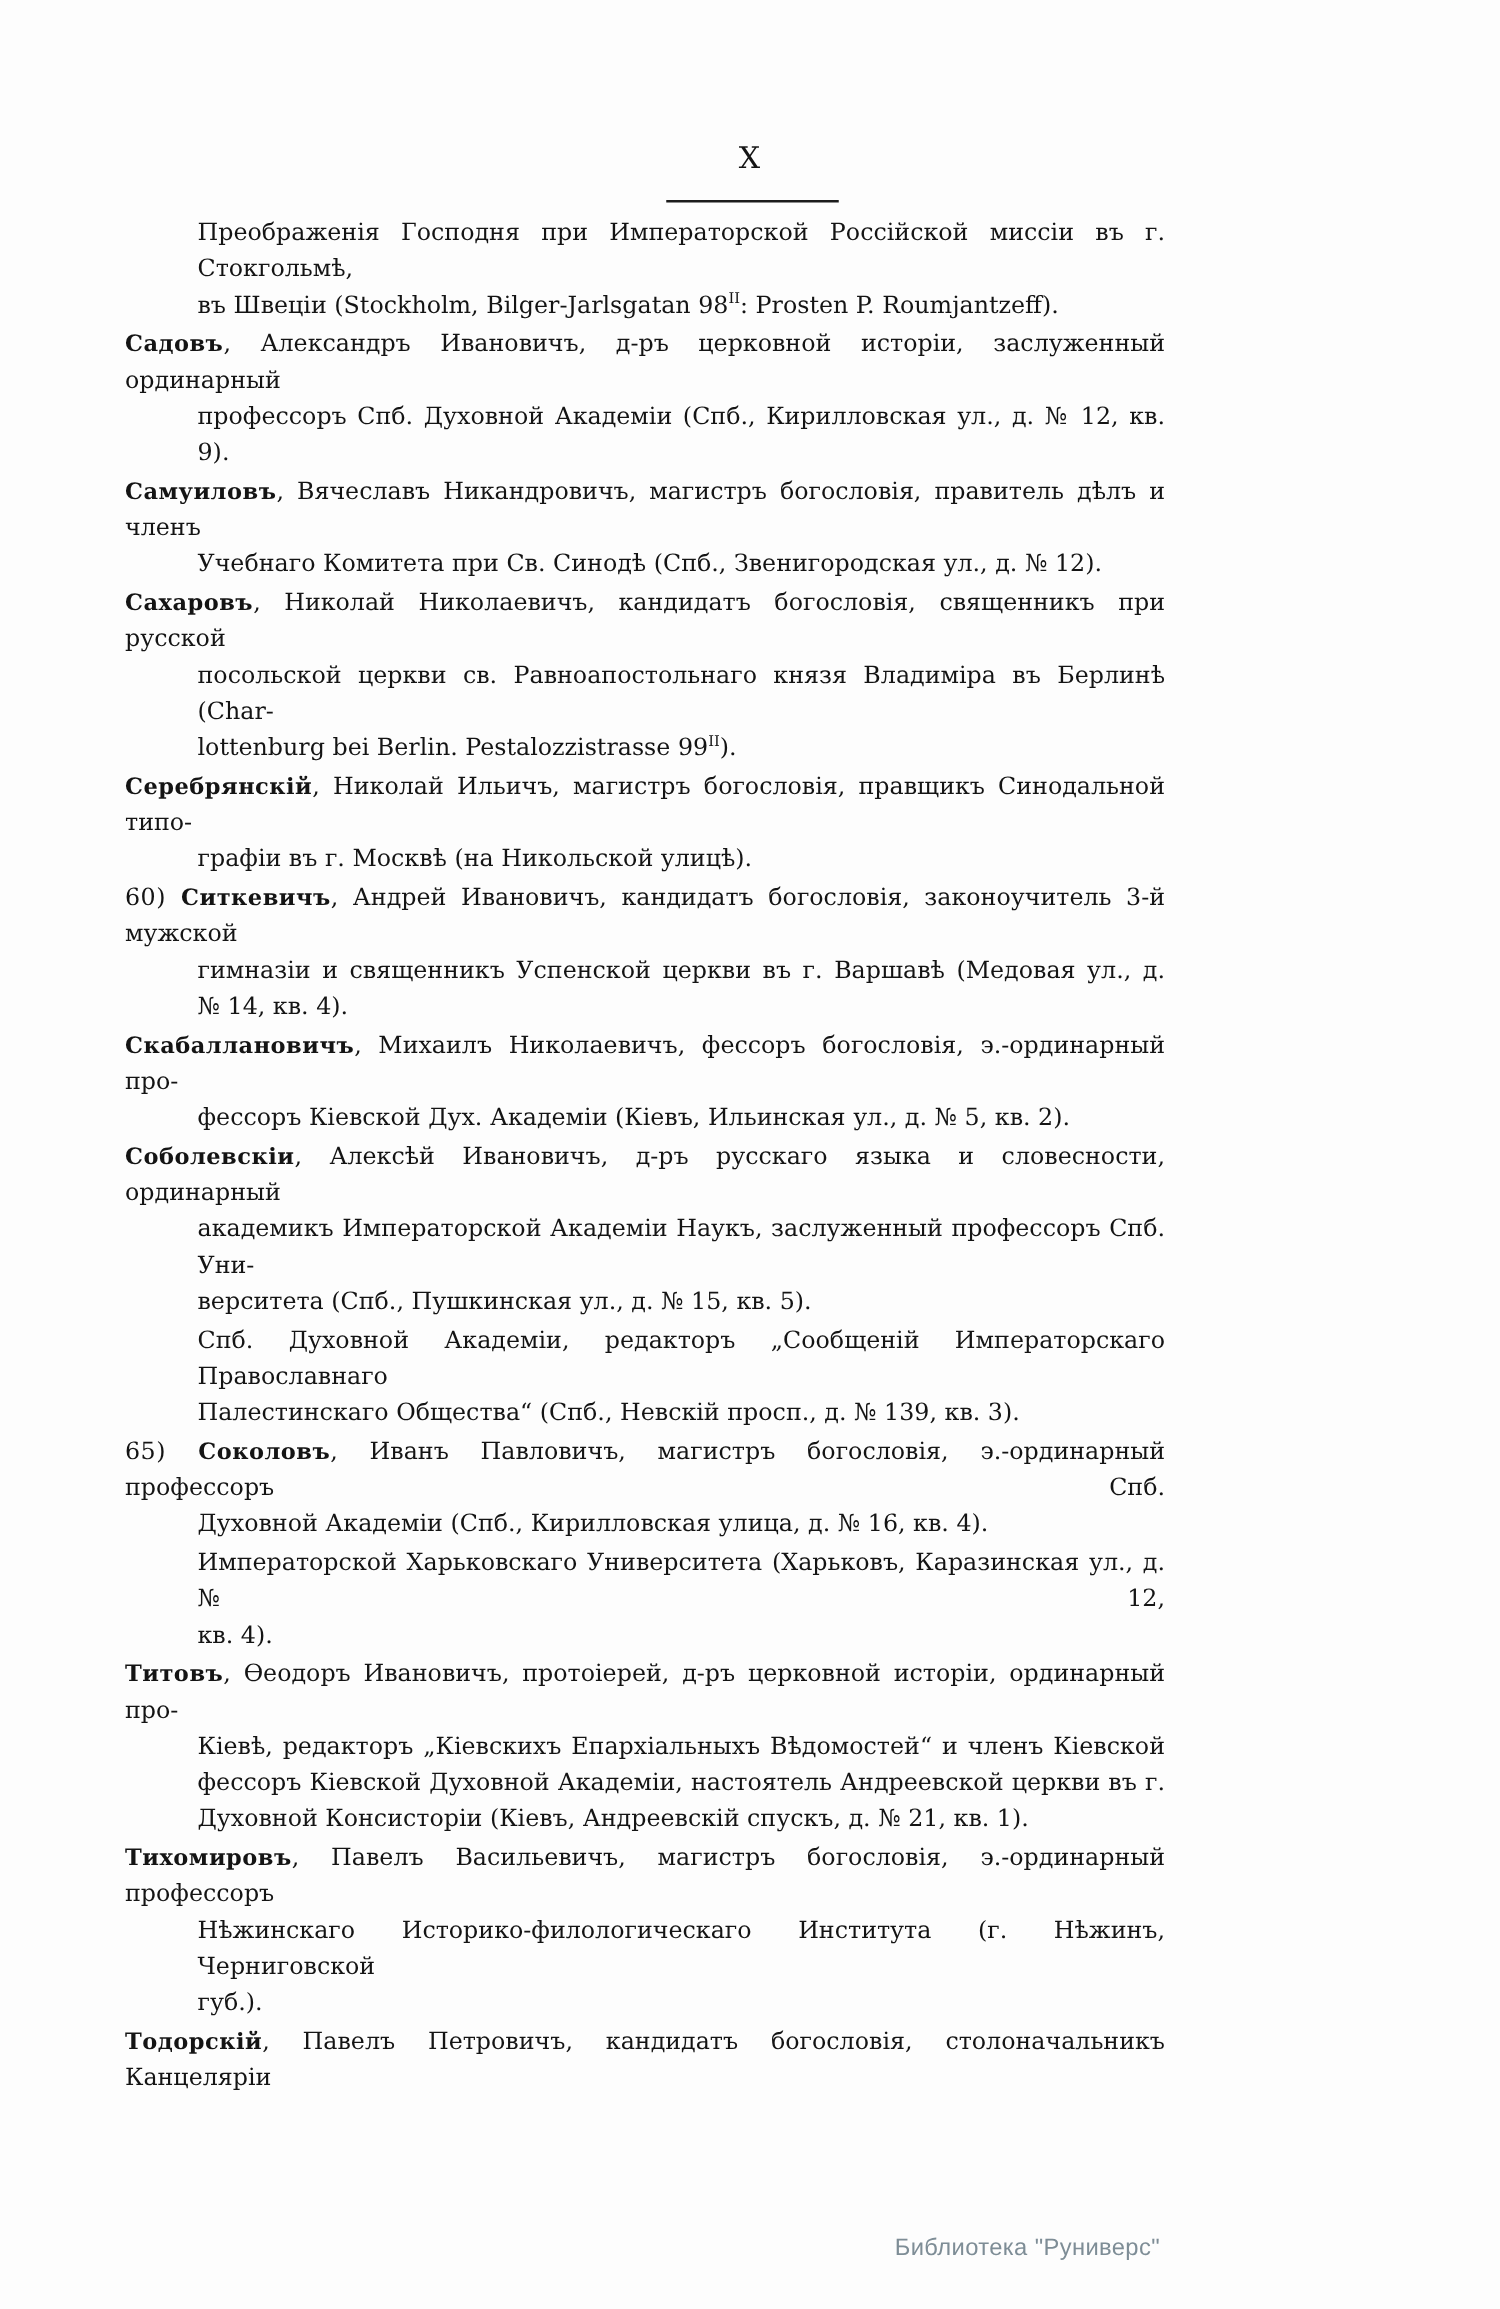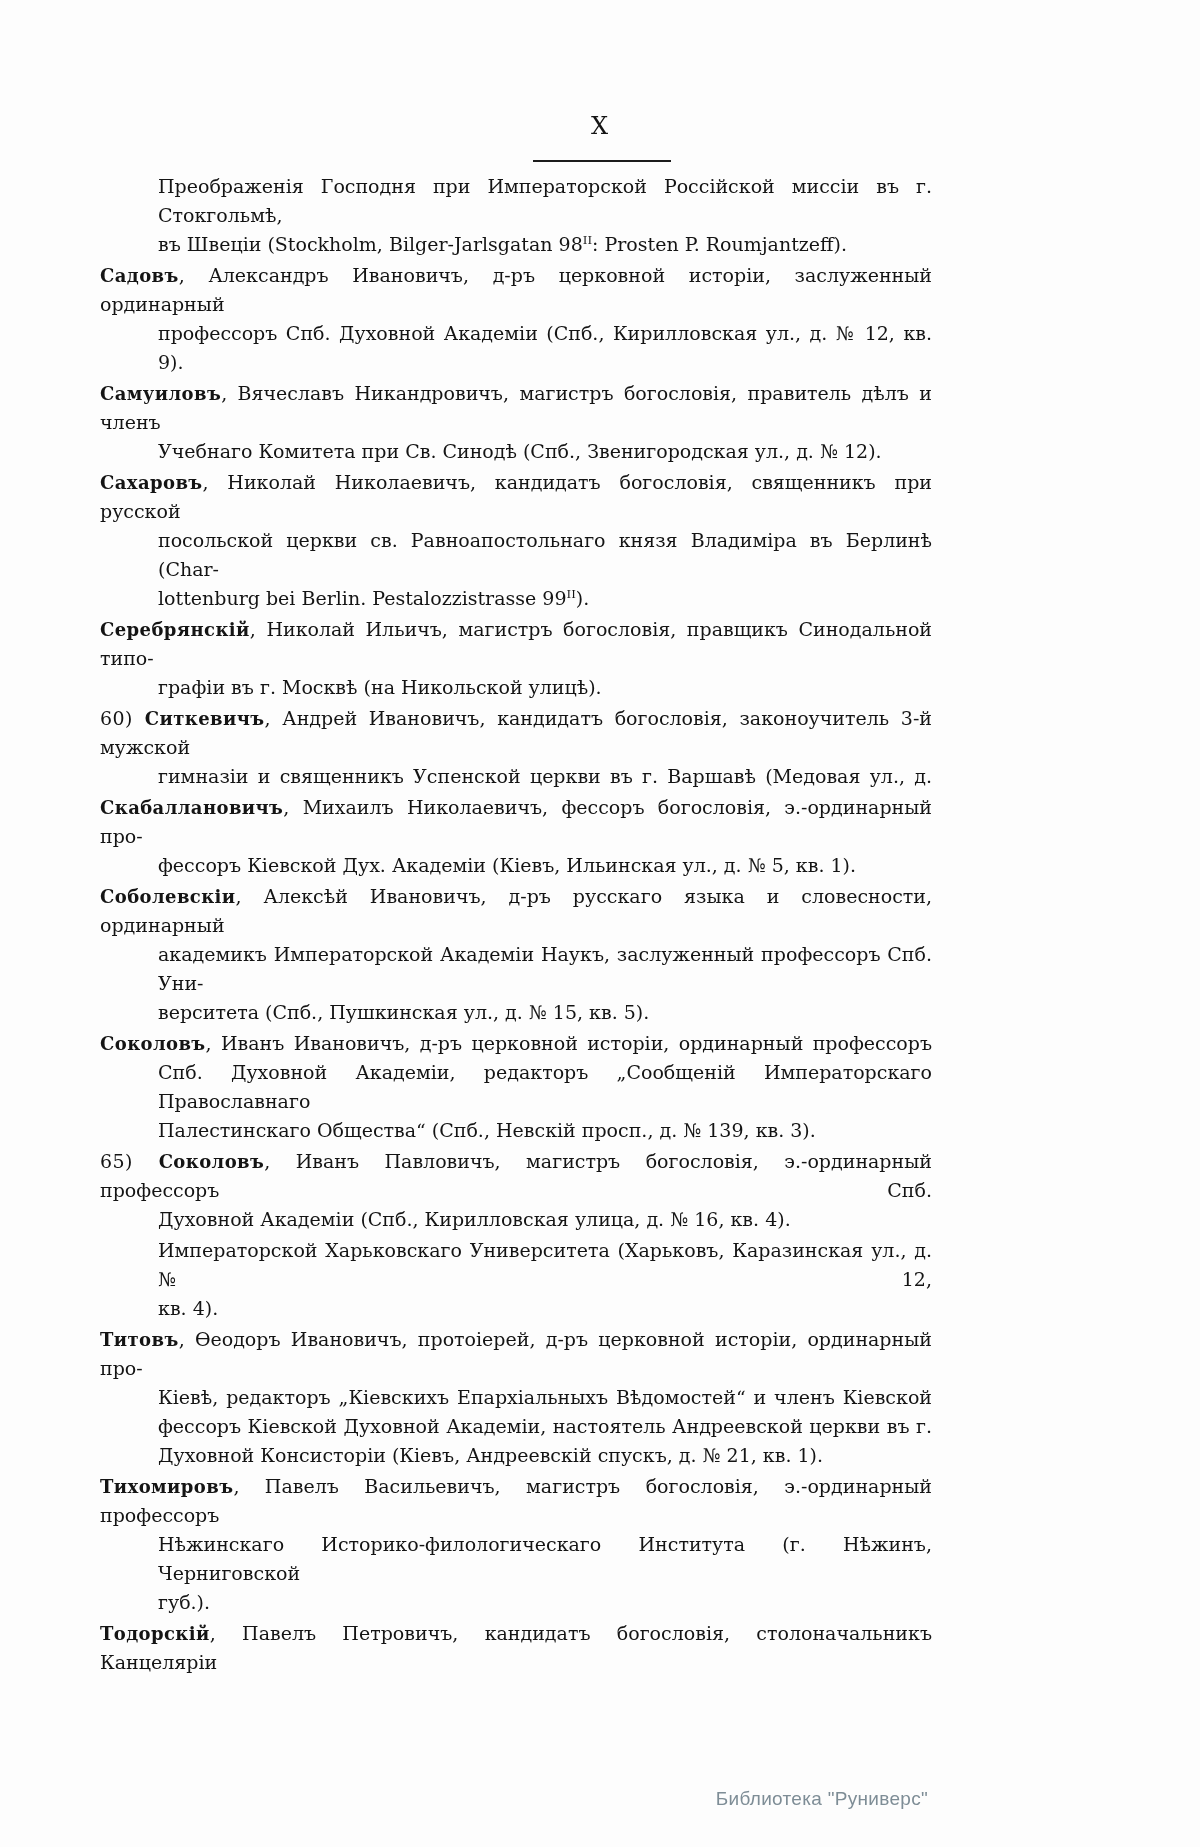--- a/index.html
+++ b/index.html
@@ -69,32 +69,32 @@
         <div class="line s cont">посольской церкви св. Равноапостольнаго князя Владиміра въ Берлинѣ (Char-</div>
         <div class="line cont">lottenburg bei Berlin. Pestalozzistrasse 99<sup>II</sup>).</div>
       </div>
       <div class="entry">
         <div class="line s"><span class="name">Серебрянскій</span><span>, Николай Ильичъ, магистръ богословія, правщикъ Синодальной типо-</span></div>
         <div class="line cont">графіи въ г. Москвѣ (на Никольской улицѣ).</div>
       </div>
       <div class="entry">
         <div class="line s"><span class="num">60) </span><span class="name">Ситкевичъ</span><span>, Андрей Ивановичъ, кандидатъ богословія, законоучитель 3-й мужской</span></div>
         <div class="line s cont">гимназіи и священникъ Успенской церкви въ г. Варшавѣ (Медовая ул., д.</div>
+        <div class="line cont">№ 14, кв. 4).</div>
       </div>
       <div class="entry">
         <div class="line s"><span class="name">Скабаллановичъ</span><span>, Михаилъ Николаевичъ, фессоръ богословія, э.-ординарный про-</span></div>
-        <div class="line cont">фессоръ Кіевской Дух. Академіи (Кіевъ, Ильинская ул., д. № 5, кв. 1).</div>
+        <div class="line cont">фессоръ Кіевской Дух. Академіи (Кіевъ, Ильинская ул., д. № 5, кв. 2).</div>
       </div>
       <div class="entry">
         <div class="line s"><span class="name">Соболевскіи</span><span>, Алексѣй Ивановичъ, д-ръ русскаго языка и словесности, ординарный</span></div>
         <div class="line s cont">академикъ Императорской Академіи Наукъ, заслуженный профессоръ Спб. Уни-</div>
         <div class="line cont">верситета (Спб., Пушкинская ул., д. № 15, кв. 5).</div>
       </div>
       <div class="entry">
-        <div class="line s"><span class="name">Соколовъ</span><span>, Иванъ Ивановичъ, д-ръ церковной исторіи, ординарный профессоръ</span></div>
         <div class="line s cont">Спб. Духовной Академіи, редакторъ „Сообщеній Императорскаго Православнаго</div>
         <div class="line cont">Палестинскаго Общества“ (Спб., Невскій просп., д. № 139, кв. 3).</div>
       </div>
       <div class="entry">
         <div class="line s"><span class="num">65) </span><span class="name">Соколовъ</span><span>, Иванъ Павловичъ, магистръ богословія, э.-ординарный профессоръ Спб.</span></div>
         <div class="line cont">Духовной Академіи (Спб., Кирилловская улица, д. № 16, кв. 4).</div>
       </div>
       <div class="entry">
         <div class="line s cont">Императорской Харьковскаго Университета (Харьковъ, Каразинская ул., д. № 12,</div>
         <div class="line cont">кв. 4).</div>

